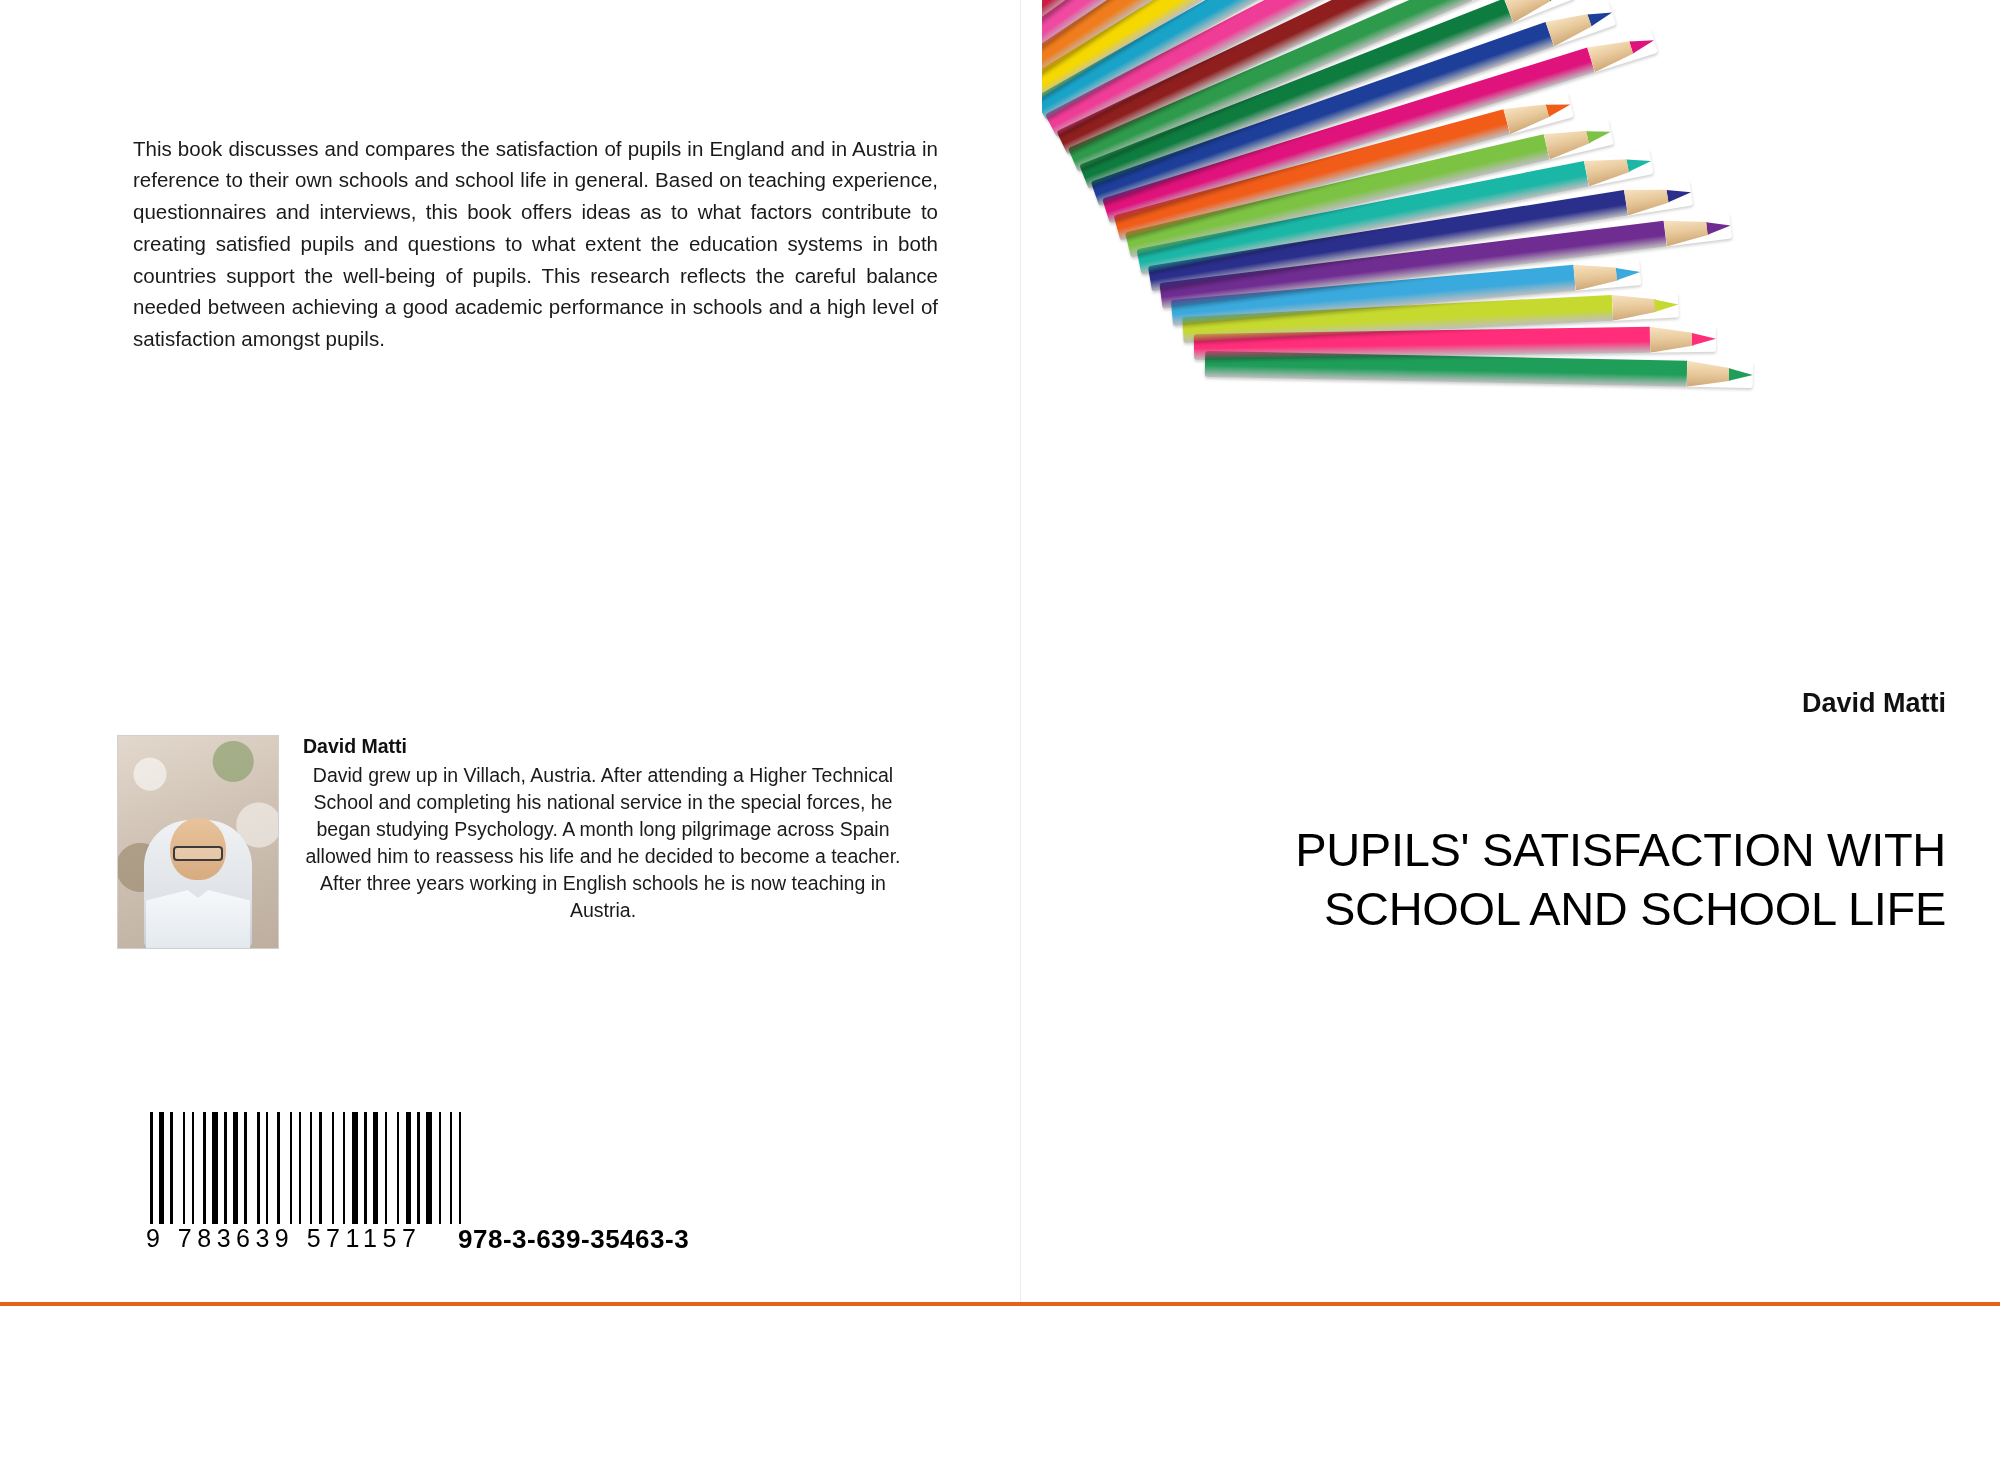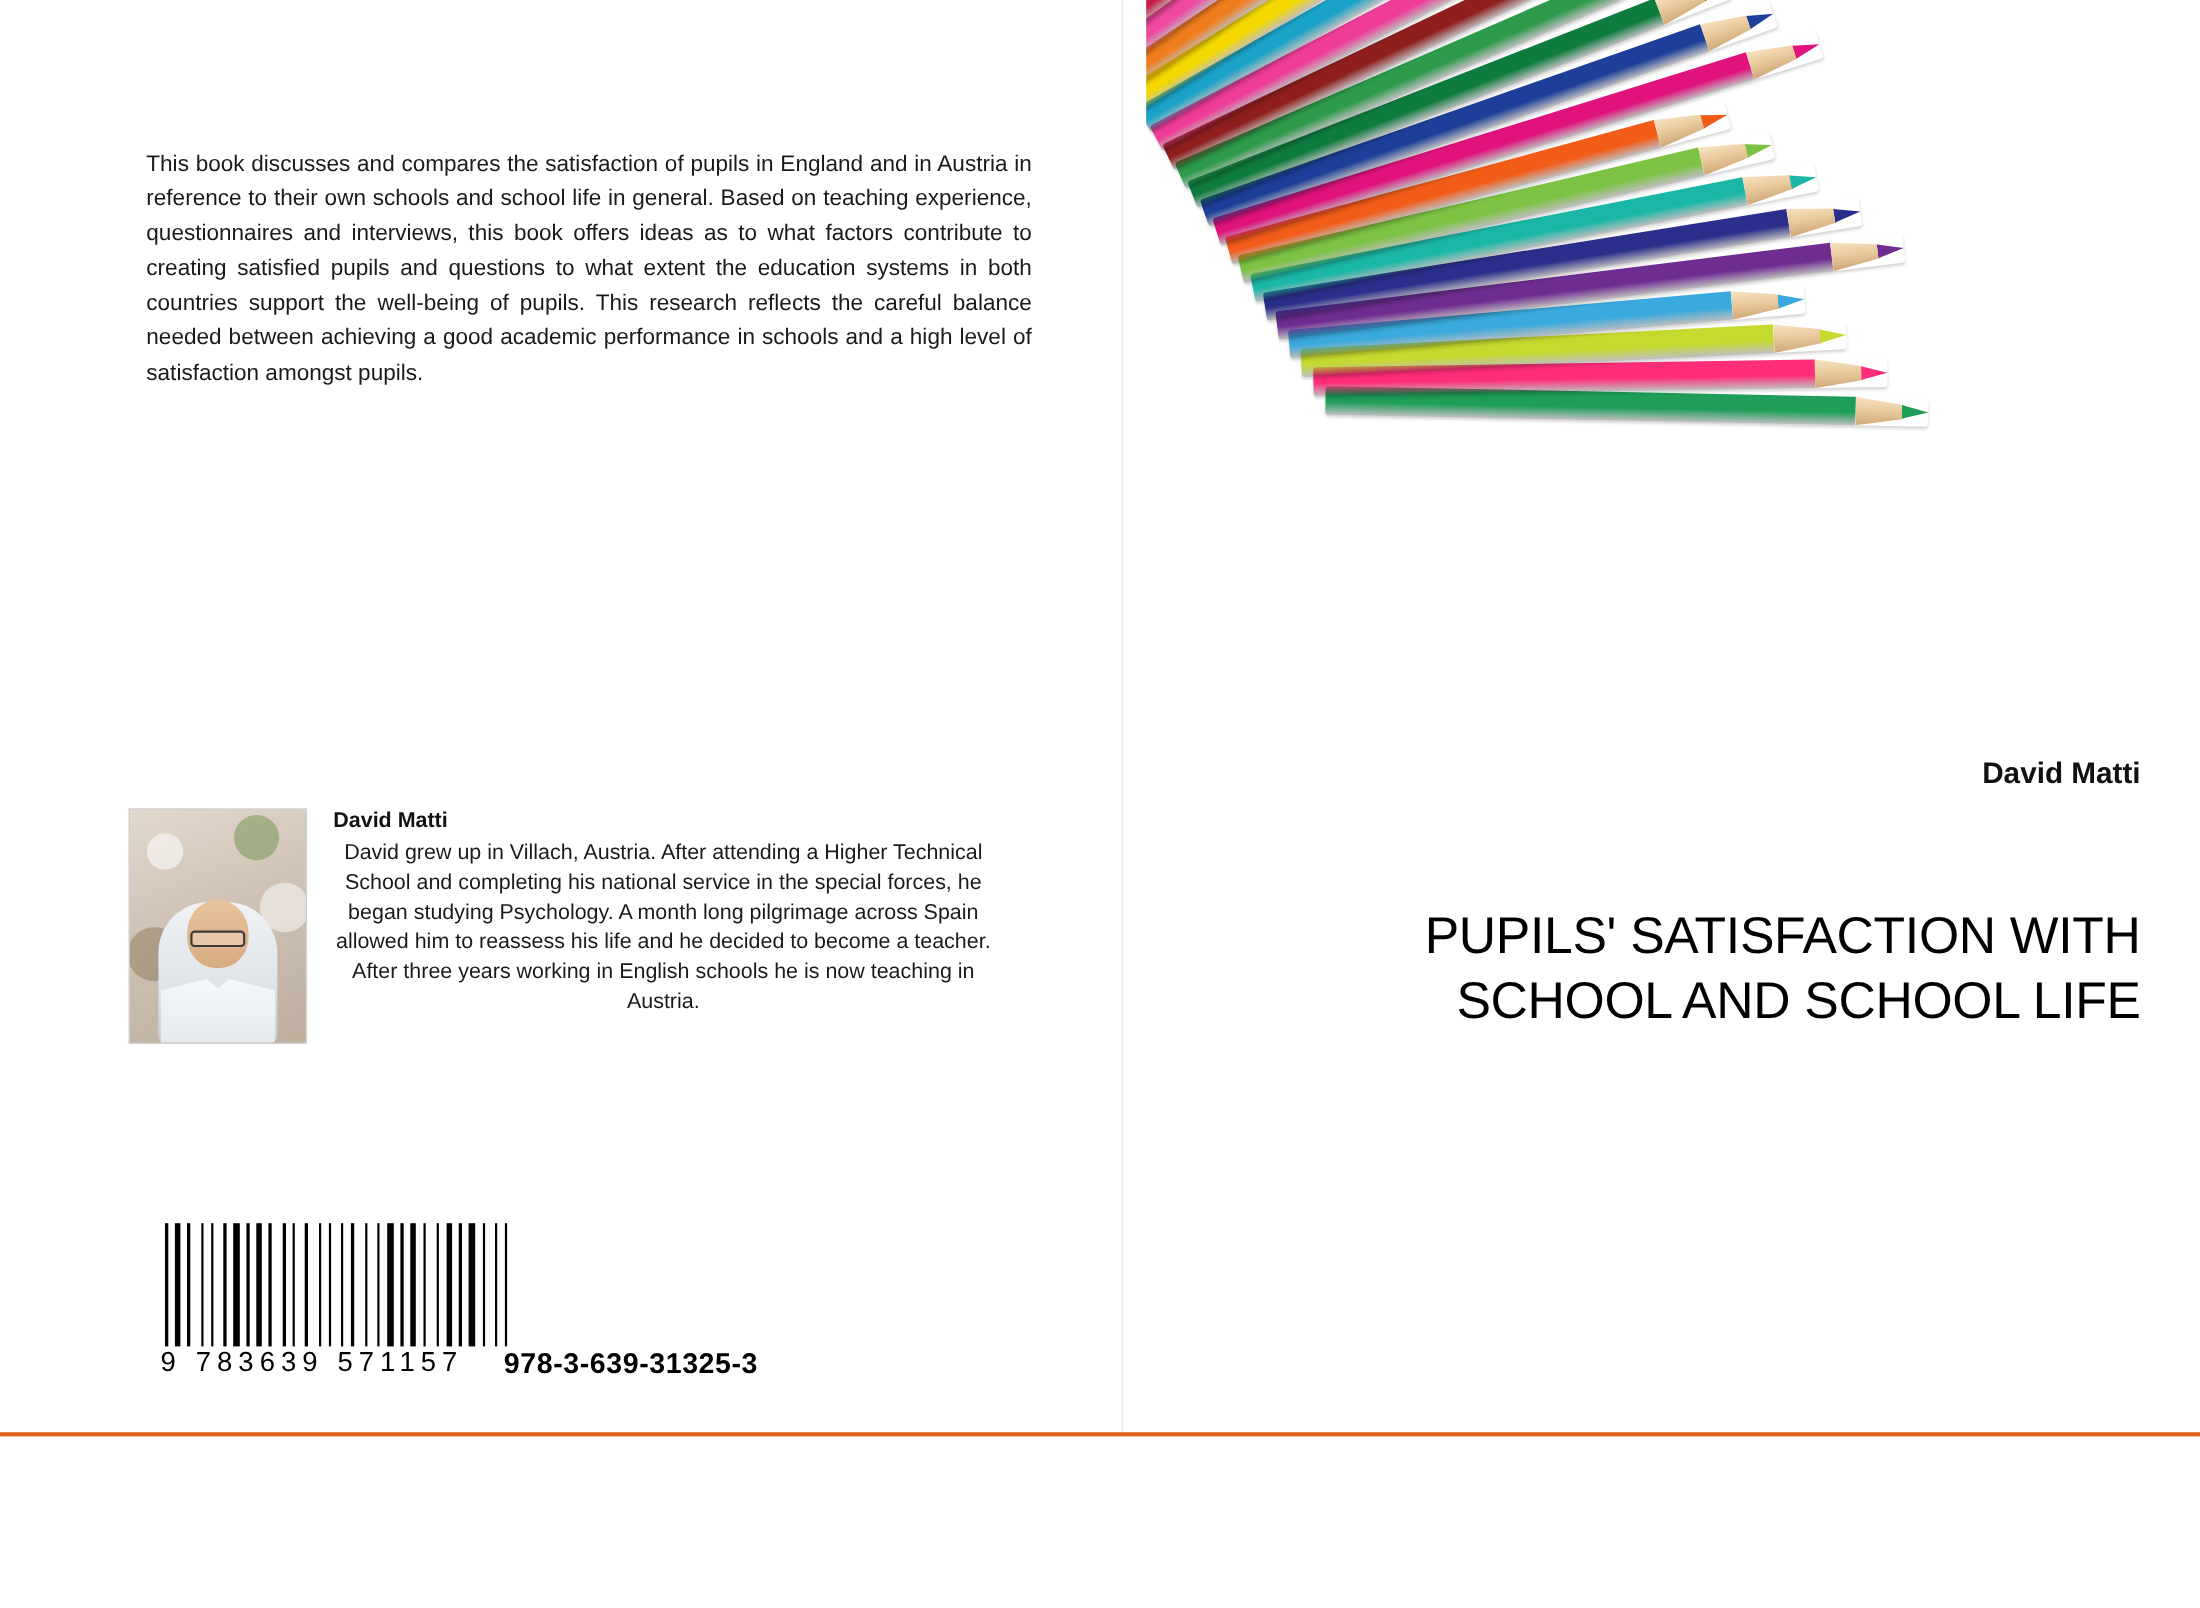--- a/index.html
+++ b/index.html
@@ -335,21 +335,21 @@
           <i style="left: 235px; width: 2px;"></i>
           <i style="left: 247px; width: 2px;"></i>
           <i style="left: 256px; width: 5px;"></i>
           <i style="left: 267px; width: 3px;"></i>
           <i style="left: 276px; width: 6px;"></i>
           <i style="left: 289px; width: 2px;"></i>
           <i style="left: 300px; width: 2px;"></i>
           <i style="left: 309px; width: 2px;"></i>
         </div>
       <div class="barcode-digits">9 783639 571157</div>
-      <div class="isbn-text">978-3-639-31325-3</div>
+      <div class="isbn-text">978-3-639-35463-3</div>
     </div>
 
   </div>
 
   <div class="spine"></div>
 
   <div class="front-cover">
 
     <div class="pencil-image" id="pencil-image">
         <div class="pencil" style="left: -68px; top: -6px; width: 522px; transform: rotate(-41.9deg); z-index: 22;">

